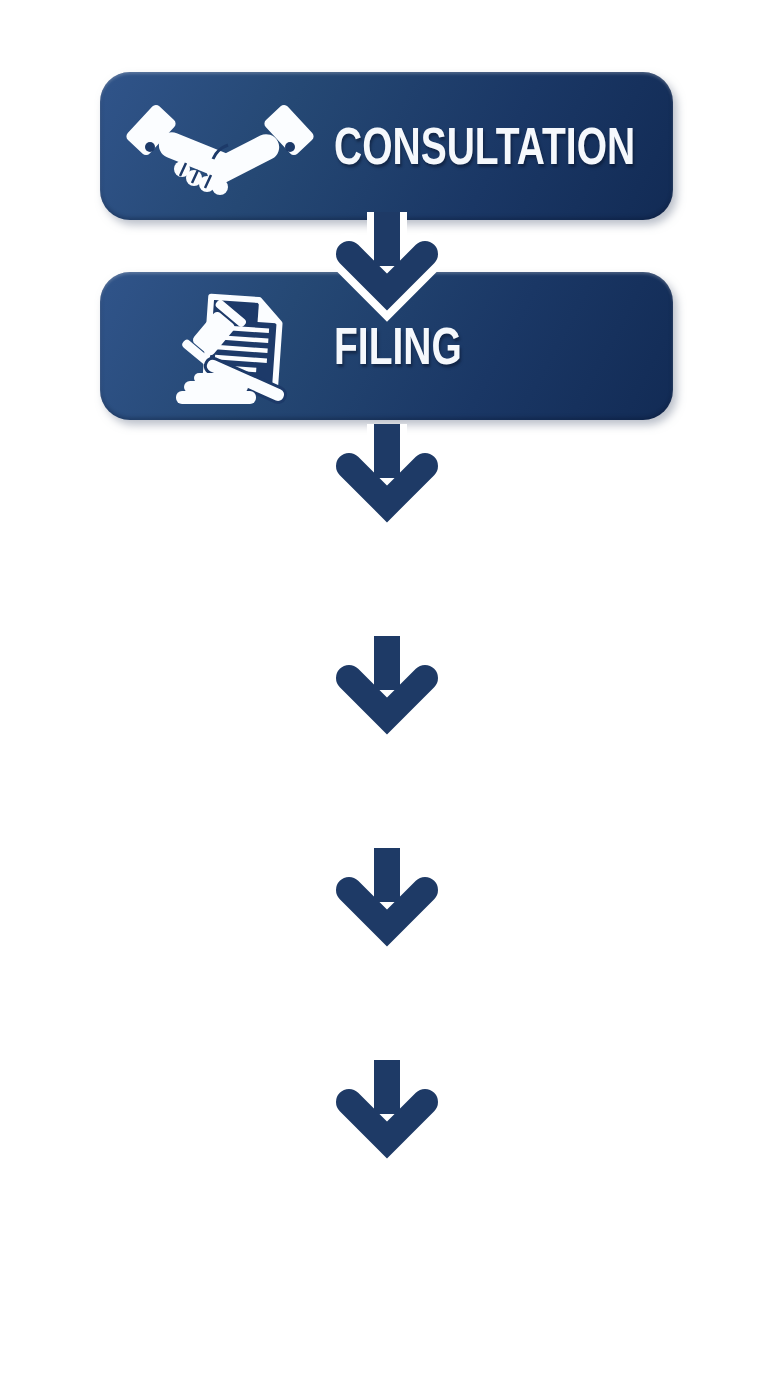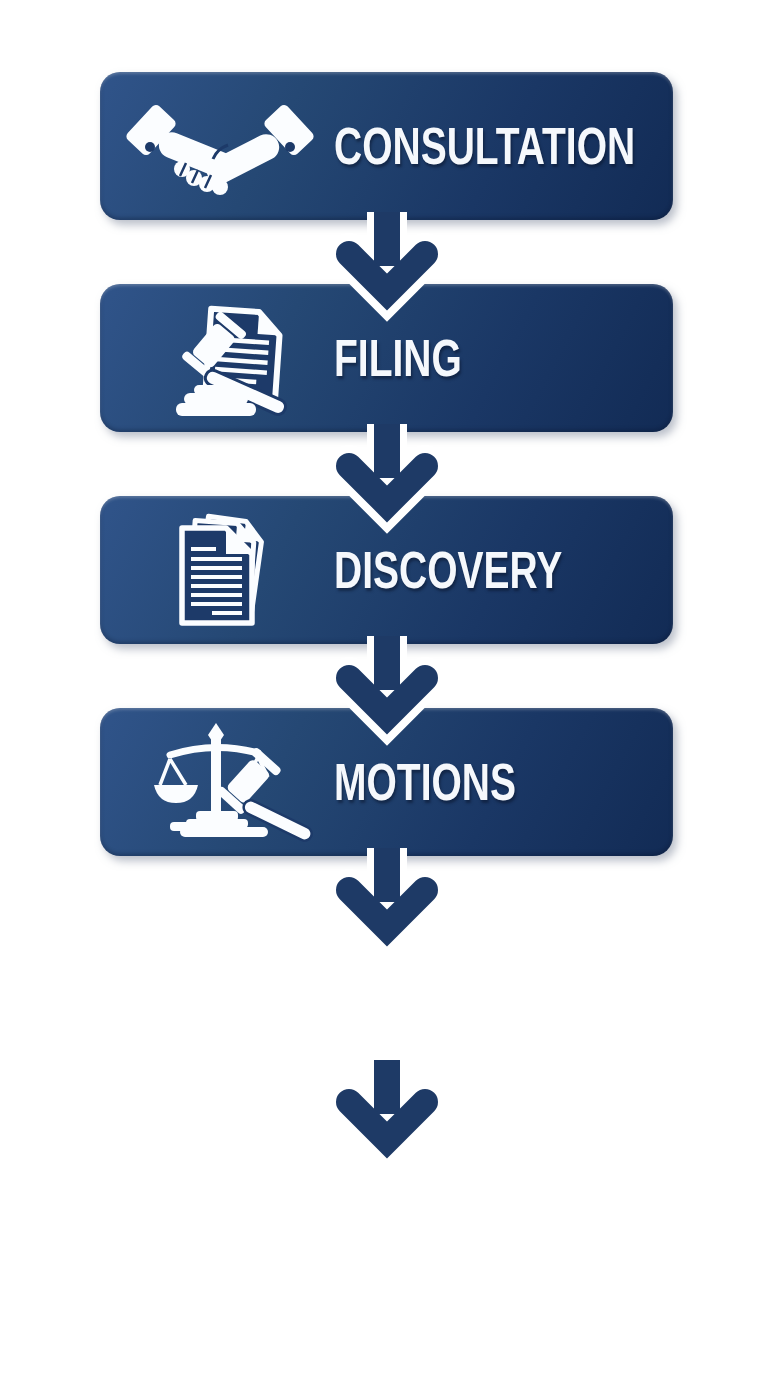--- a/index.html
+++ b/index.html
@@ -1,18 +1,18 @@
 <!DOCTYPE html>
 <html><head>
 <meta charset="utf-8">
 <style>
   html,body{margin:0;padding:0;background:#ffffff;}
   .canvas{position:relative;width:768px;height:1376px;background:#ffffff;overflow:hidden;
           font-family:"Liberation Sans",sans-serif;}
-  .box{position:absolute;left:100px;width:573px;height:148px;border-radius:20px;
+  .box{position:absolute;left:100px;width:573px;height:148px;border-radius:30px;
        background:linear-gradient(118deg,#30548a 0%,#254874 32%,#1a3765 68%,#122b55 100%);
        box-shadow:4px 5px 9px rgba(120,130,150,.5),
                   inset 0 2px 3px rgba(255,255,255,.22),
                   inset 0 -2px 4px rgba(0,10,30,.3);
        z-index:1;}
   .icon-wrap{position:absolute;left:34px;top:50%;transform:translateY(-50%);
              width:172px;height:126px;}
   .icon-wrap svg{width:100%;height:100%;overflow:visible;}
   svg{overflow:visible;}
   .label{position:absolute;left:234px;top:50%;width:460px;
@@ -55,21 +55,21 @@
     <div class="label">CONSULTATION</div>
   </div>
 
   <svg class="arrow" style="top:212px" viewBox="0 0 104 120">
     <rect class="a-w" x="32" y="0" width="40" height="58"></rect>
     <path class="a-wl" stroke-width="42" stroke-linecap="round" stroke-linejoin="miter" d="M14 42 L52 80 L90 42"></path>
     <rect class="a-n" x="39" y="0" width="26" height="54"></rect>
     <path class="a-nl" stroke-width="26" stroke-linecap="round" stroke-linejoin="miter" d="M14 42 L52 80 L90 42"></path>
   </svg>
 
-  <div class="box" style="top:284px">
+  <div class="box" style="top:272px">
     <div class="icon-wrap">
       <svg viewBox="0 0 172 126">
         <g transform="rotate(4 109 61)">
           <path class="pg" stroke-width="6" d="M74 16 L122 16 L144 38 L144 106 L74 106 Z"></path>
           <path class="w" d="M122 16 L122 38 L144 38 Z"></path>
           <path class="wl" stroke-width="4.5" d="M82 46 H134 M82 56 H134 M82 66 H134 M82 76 H134 M82 86 H124"></path>
         </g>
         <g transform="rotate(-50 79 50)">
           <rect class="w" x="59" y="38" width="40" height="26" rx="5"></rect>
           <rect class="w" x="49" y="33" width="9" height="36" rx="4"></rect>
@@ -84,68 +84,28 @@
     <div class="label">FILING</div>
   </div>
 
   <svg class="arrow" style="top:424px" viewBox="0 0 104 120">
     <rect class="a-w" x="32" y="0" width="40" height="58"></rect>
     <path class="a-wl" stroke-width="42" stroke-linecap="round" stroke-linejoin="miter" d="M14 42 L52 80 L90 42"></path>
     <rect class="a-n" x="39" y="0" width="26" height="54"></rect>
     <path class="a-nl" stroke-width="26" stroke-linecap="round" stroke-linejoin="miter" d="M14 42 L52 80 L90 42"></path>
   </svg>
 
-  <div class="box" style="top:496px">
-    <div class="icon-wrap">
-      <svg viewBox="0 0 172 126">
-        <g transform="rotate(8 105 58)">
-          <path class="pg" stroke-width="5" d="M68 14 L106 14 L124 32 L124 102 L68 102 Z"></path>
-          <path class="w" d="M106 14 L106 32 L124 32 Z"></path>
-        </g>
-        <g transform="rotate(4 95 60)">
-          <path class="pg" stroke-width="5" d="M58 16 L100 16 L118 34 L118 106 L58 106 Z"></path>
-          <path class="w" d="M100 16 L100 34 L118 34 Z"></path>
-        </g>
-        <path class="pg" stroke-width="5.5" d="M48 21 L92 21 L118 47 L118 116 L48 116 Z"></path>
-        <path class="w" d="M92 21 L92 47 L118 47 Z"></path>
-        <path class="wl" stroke-width="4" d="M57 42 H82 M57 52 H108 M57 61 H108 M57 70 H108 M57 79 H108 M57 88 H108 M57 97 H108 M78 106 H108"></path>
-      </svg>
-    </div>
-    <div class="label">DISCOVERY</div>
-  </div>
 
   <svg class="arrow" style="top:636px" viewBox="0 0 104 120">
     <rect class="a-w" x="32" y="0" width="40" height="58"></rect>
     <path class="a-wl" stroke-width="42" stroke-linecap="round" stroke-linejoin="miter" d="M14 42 L52 80 L90 42"></path>
     <rect class="a-n" x="39" y="0" width="26" height="54"></rect>
     <path class="a-nl" stroke-width="26" stroke-linecap="round" stroke-linejoin="miter" d="M14 42 L52 80 L90 42"></path>
   </svg>
 
-  <div class="box" style="top:708px">
-    <div class="icon-wrap">
-      <svg viewBox="0 0 172 126">
-        <path class="w" d="M82 4 L90 16 L82 28 L74 16 Z"></path>
-        <rect class="w" x="77" y="20" width="10" height="78"></rect>
-        <path class="wl" stroke-width="7" stroke-linecap="round" d="M36 36 Q80 22 124 34"></path>
-        <path class="wl" stroke-width="3.5" d="M36 40 L26 66 M36 40 L52 66 M124 38 L114 58 M124 38 L134 58"></path>
-        <path class="w" d="M20 66 Q24 84 42 84 Q60 84 64 66 Z"></path>
-        <rect class="w" x="62" y="92" width="42" height="10" rx="4"></rect>
-        <rect class="w" x="36" y="103" width="24" height="9" rx="4"></rect>
-        <rect class="w" x="52" y="100" width="62" height="9" rx="4"></rect>
-        <rect class="w" x="46" y="108" width="88" height="10" rx="5"></rect>
-        <g transform="rotate(-48 114 62)">
-          <rect class="w" x="94" y="50" width="40" height="25" rx="5"></rect>
-          <rect class="w" x="84" y="45" width="9" height="35" rx="4"></rect>
-          <rect class="w" x="136" y="45" width="9" height="35" rx="4"></rect>
-        </g>
-        <rect class="w" x="110" y="80" width="74" height="14" rx="7" transform="rotate(26 114 87)" stroke="#1d3a69" stroke-width="2.5"></rect>
-      </svg>
-    </div>
-    <div class="label">MOTIONS</div>
-  </div>
 
   <svg class="arrow" style="top:848px" viewBox="0 0 104 120">
     <rect class="a-w" x="32" y="0" width="40" height="58"></rect>
     <path class="a-wl" stroke-width="42" stroke-linecap="round" stroke-linejoin="miter" d="M14 42 L52 80 L90 42"></path>
     <rect class="a-n" x="39" y="0" width="26" height="54"></rect>
     <path class="a-nl" stroke-width="26" stroke-linecap="round" stroke-linejoin="miter" d="M14 42 L52 80 L90 42"></path>
   </svg>
 
 
   <svg class="arrow" style="top:1060px" viewBox="0 0 104 120">

